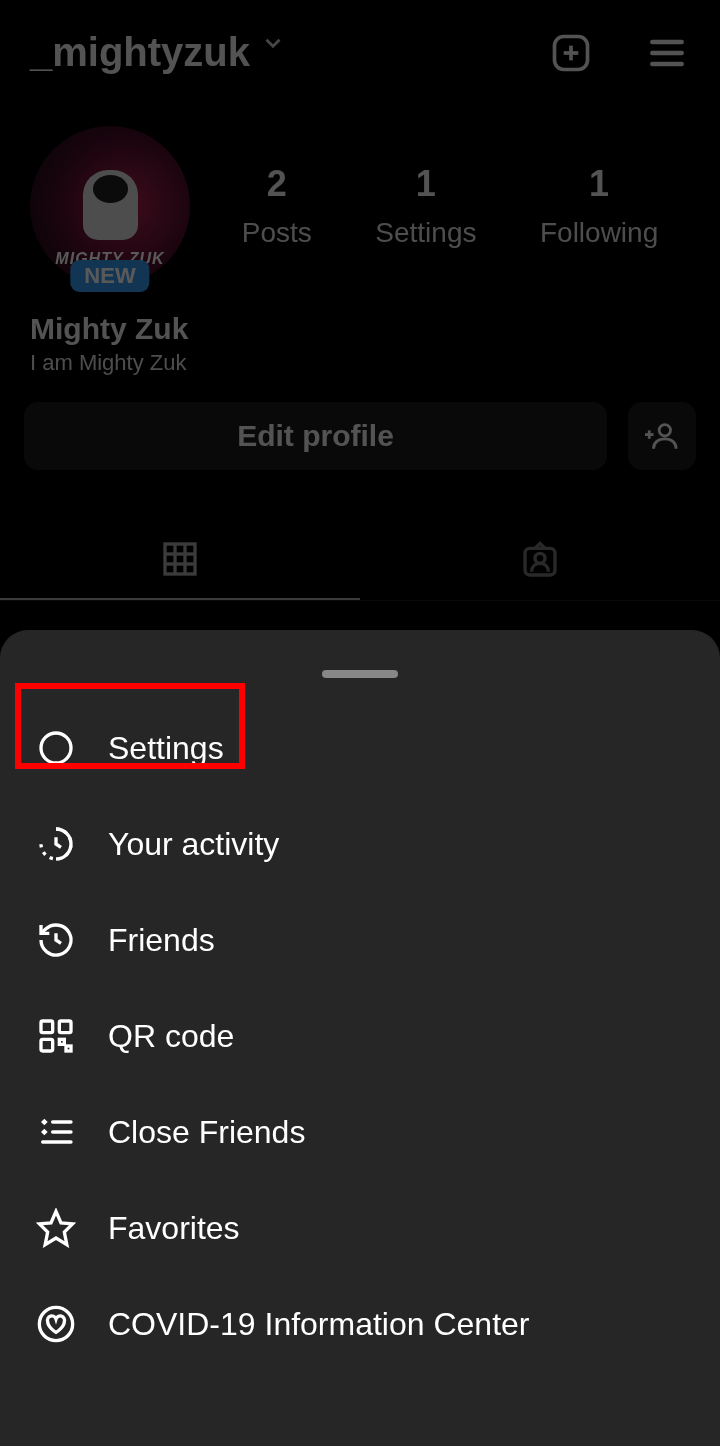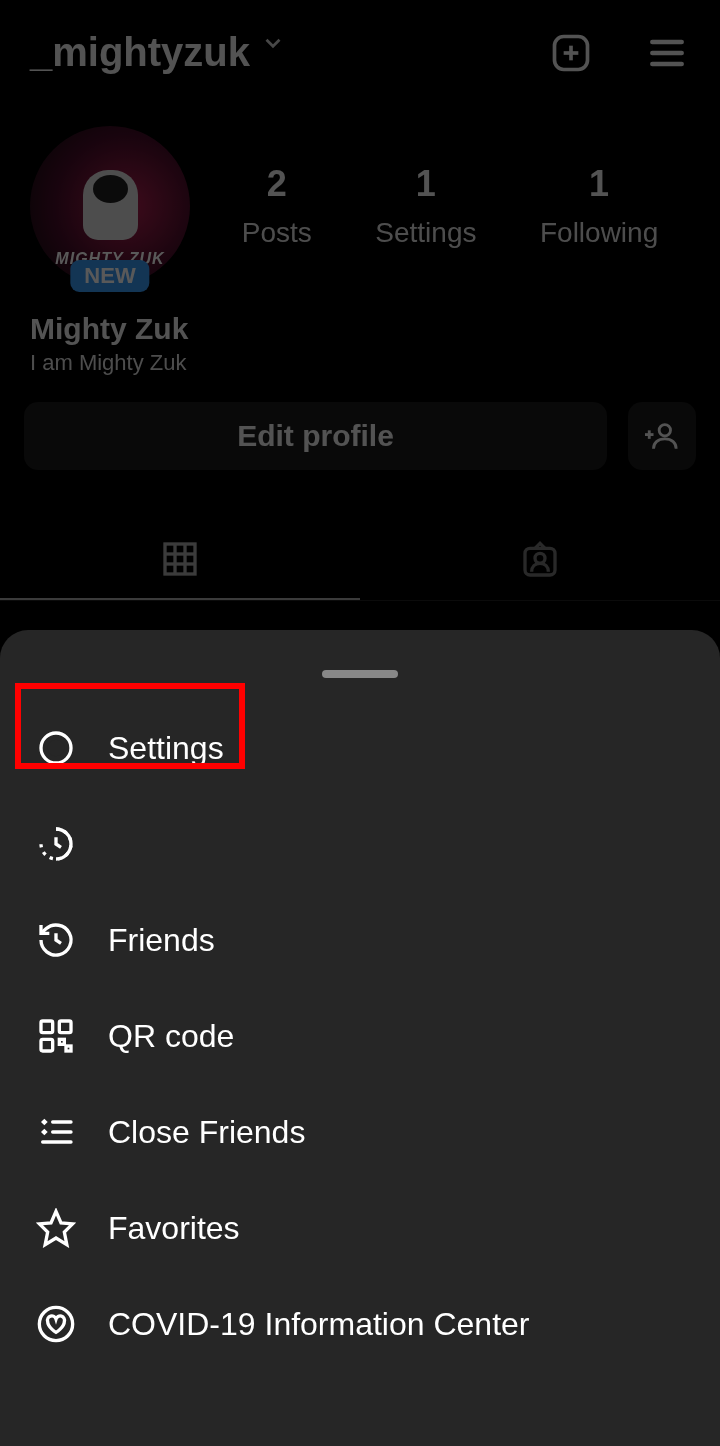--- a/index.html
+++ b/index.html
@@ -150,20 +150,21 @@
   </div>
 
   <div class="menu-item">
     <span class="icon-slot">
       <svg width="40" height="40" viewBox="0 0 24 24" fill="none" stroke="#fff" stroke-width="2">
           <path d="M12 3a9 9 0 1 1-9 9" stroke-dasharray="2 3"></path>
           <path d="M12 3a9 9 0 0 1 9 9 9 9 0 0 1-9 9"></path>
           <polyline points="12 8 12 12 15 14"></polyline>
         </svg>
     </span>
+    <span>Your activity</span>
   </div>
 
   <div class="menu-item">
     <span class="icon-slot">
       <svg width="40" height="40" viewBox="0 0 24 24" fill="none" stroke="#fff" stroke-width="2">
           <path d="M3 12a9 9 0 1 0 3-6.7L3 8"></path>
           <polyline points="3 3 3 8 8 8"></polyline>
           <polyline points="12 8 12 12 15 14"></polyline>
         </svg>
     </span>

